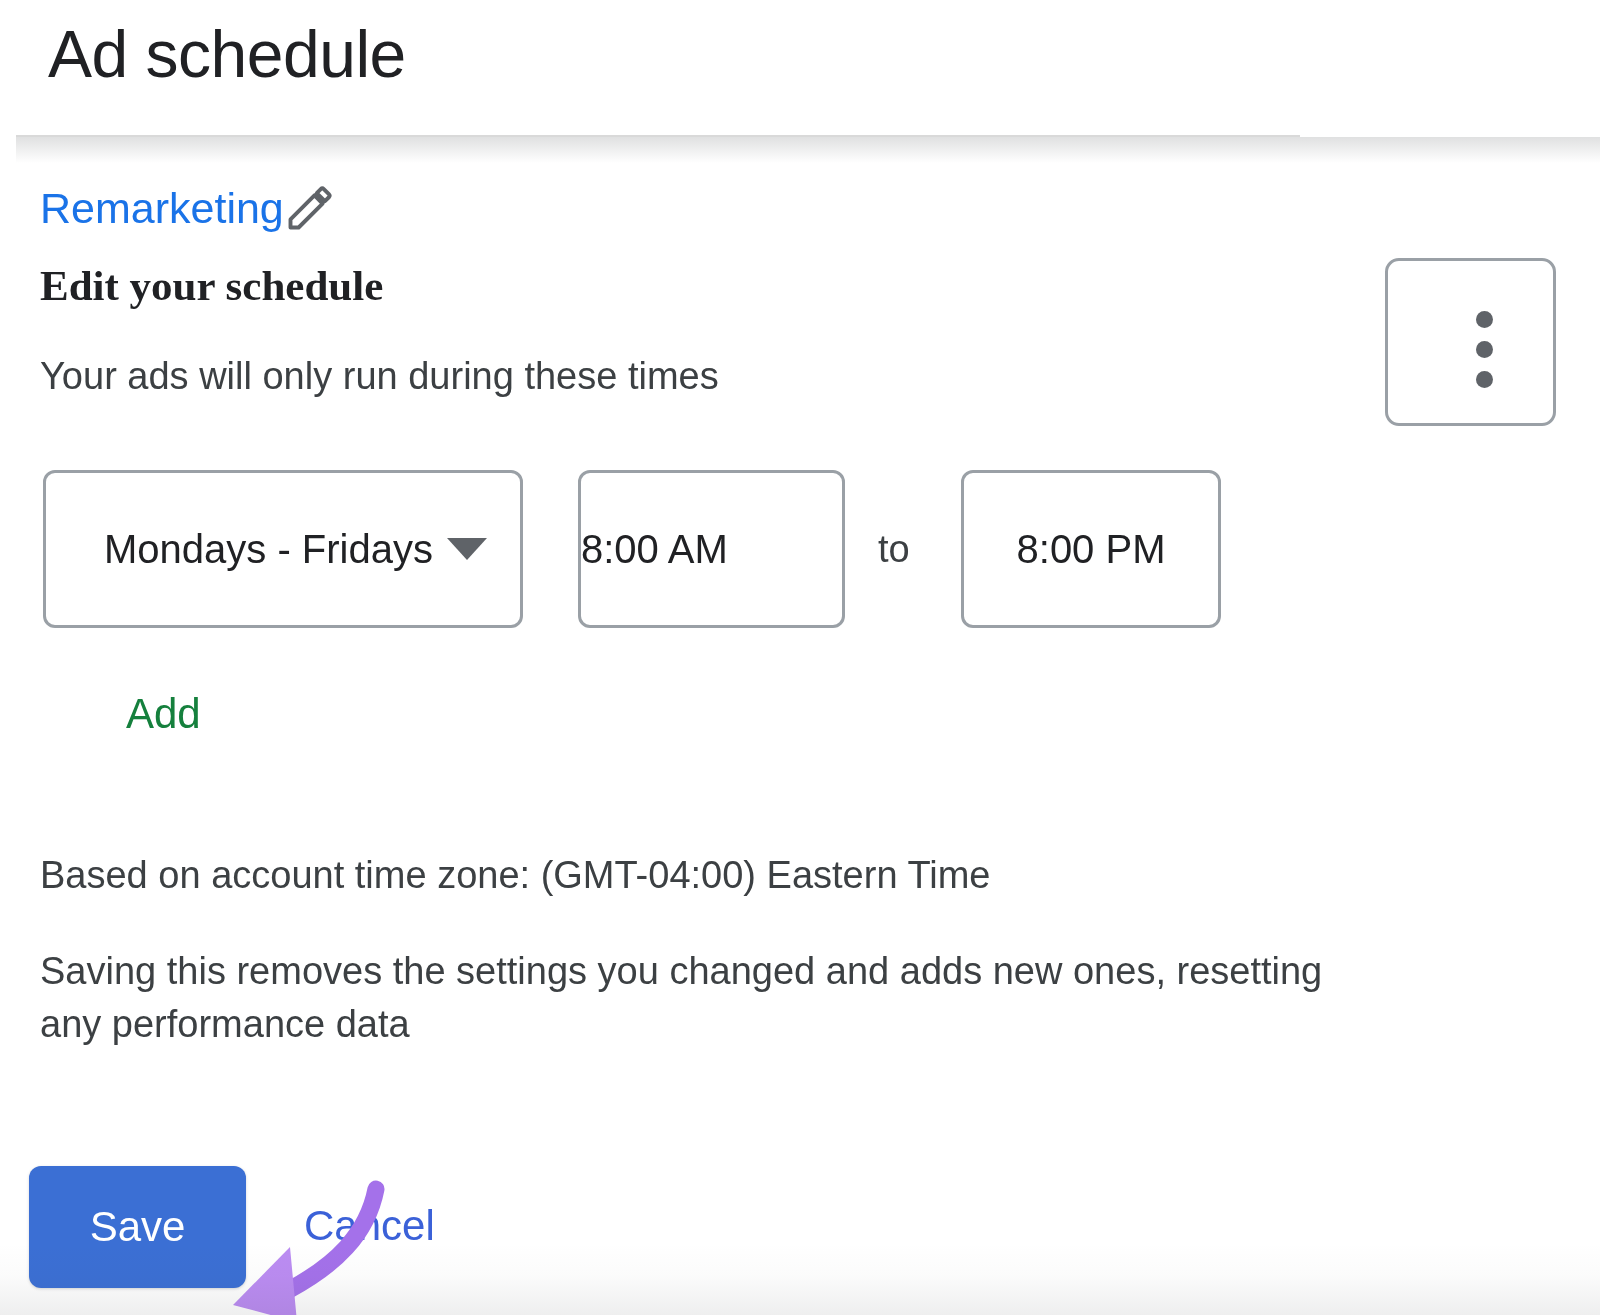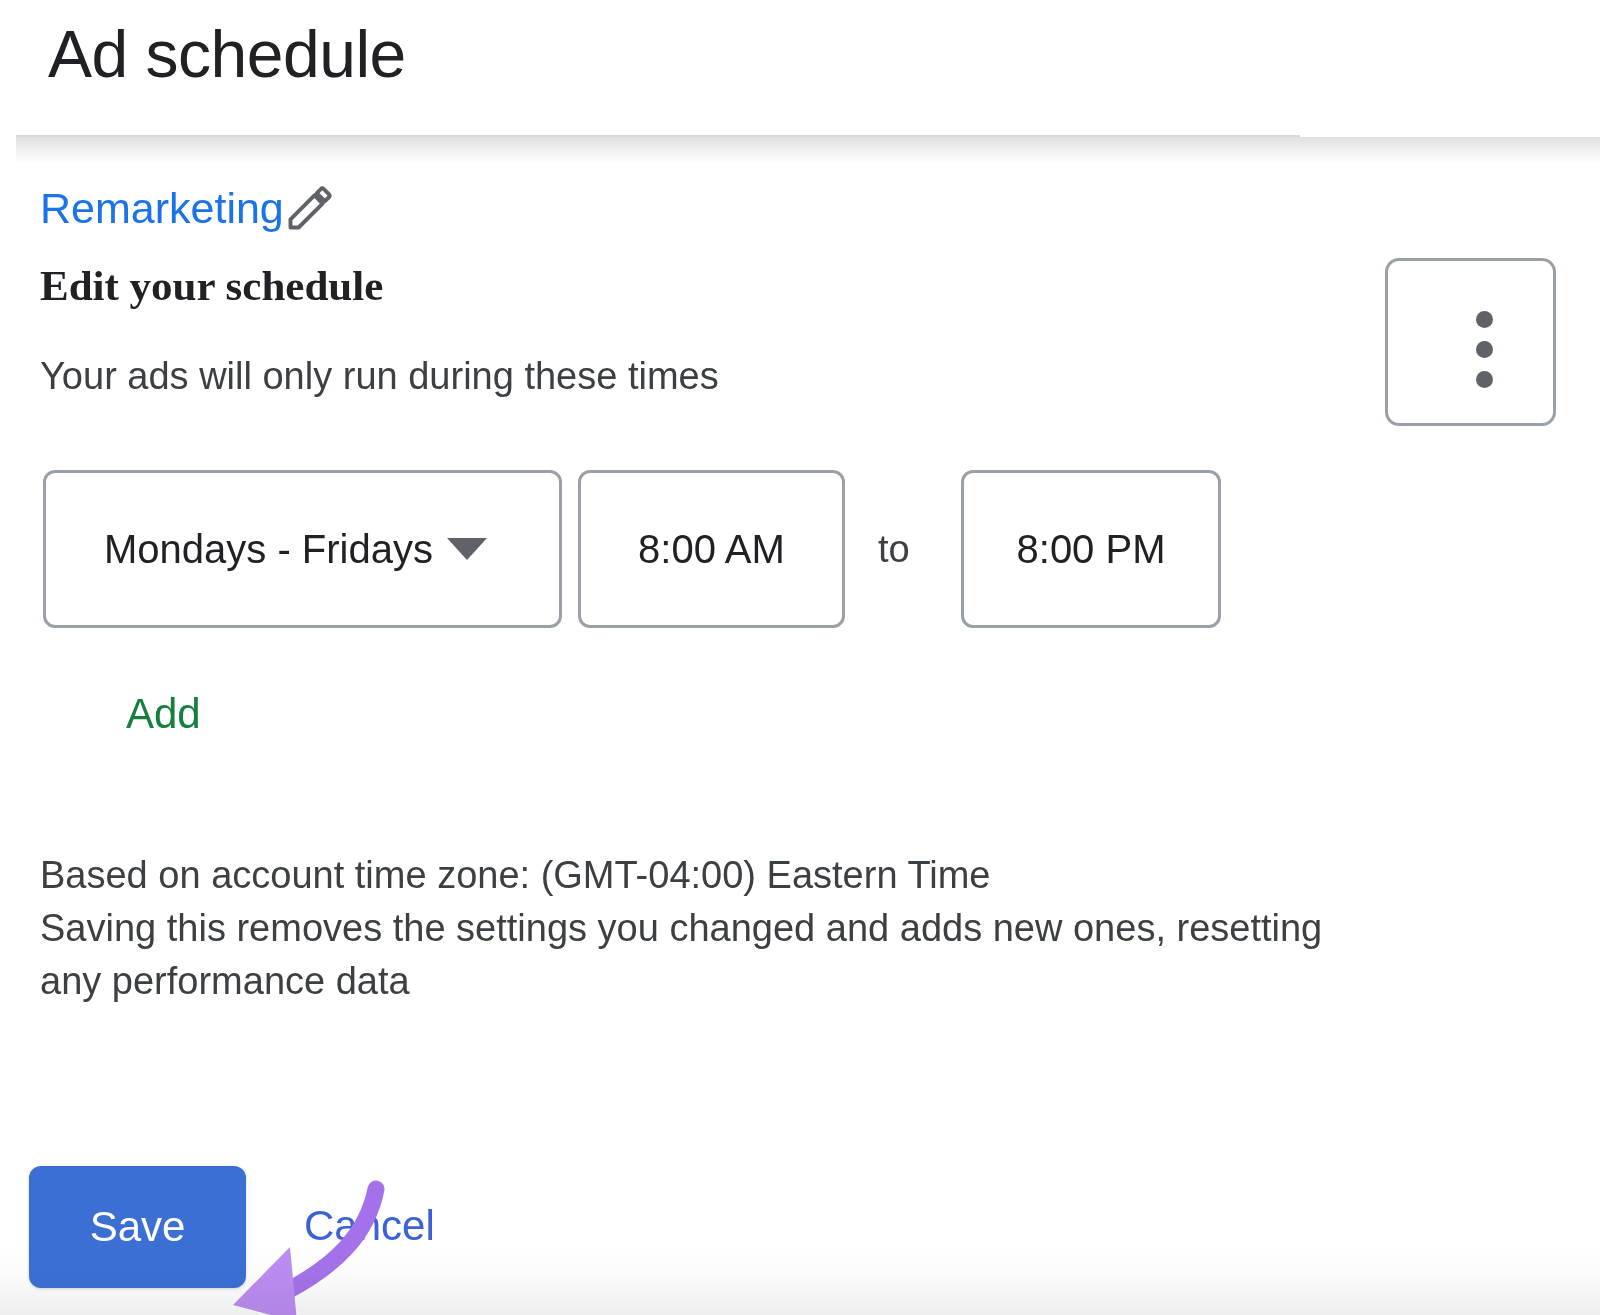--- a/index.html
+++ b/index.html
@@ -148,21 +148,21 @@
     background: #ffffff;
     box-sizing: border-box;
     display: flex;
     align-items: center;
     cursor: pointer;
   }
 
   #day-range-select {
     left: 43px;
     top: 333px;
-    width: 519px;
+    width: 480px;
     height: 158px;
     padding-left: 58px;
     gap: 14px;
   }
   #day-range-label {
     font-size: 40px;
     color: #202124;
     line-height: 48px;
     white-space: nowrap;
   }
@@ -173,21 +173,20 @@
     border-right: 20px solid transparent;
     border-top: 22px solid #5f6368;
     flex: none;
   }
 
   #start-time-field {
     left: 578px;
     top: 333px;
     width: 267px;
     height: 158px;
-    justify-content: center;
   }
   #end-time-field {
     left: 961px;
     top: 333px;
     width: 260px;
     height: 158px;
     justify-content: center;
   }
   .time-value {
     font-size: 40px;
@@ -227,20 +226,21 @@
     font-size: 38px;
     line-height: 53px;
     color: #3c4043;
   }
   #footnotes div {
     white-space: nowrap;
   }
   #footnote-reset {
     white-space: normal !important;
     width: 1310px;
+    margin-top: 43px;
   }
 
   
   #save-button {
     position: absolute;
     left: 29px;
     top: 1029px;
     width: 217px;
     height: 122px;
     background: #3b6fd4;

